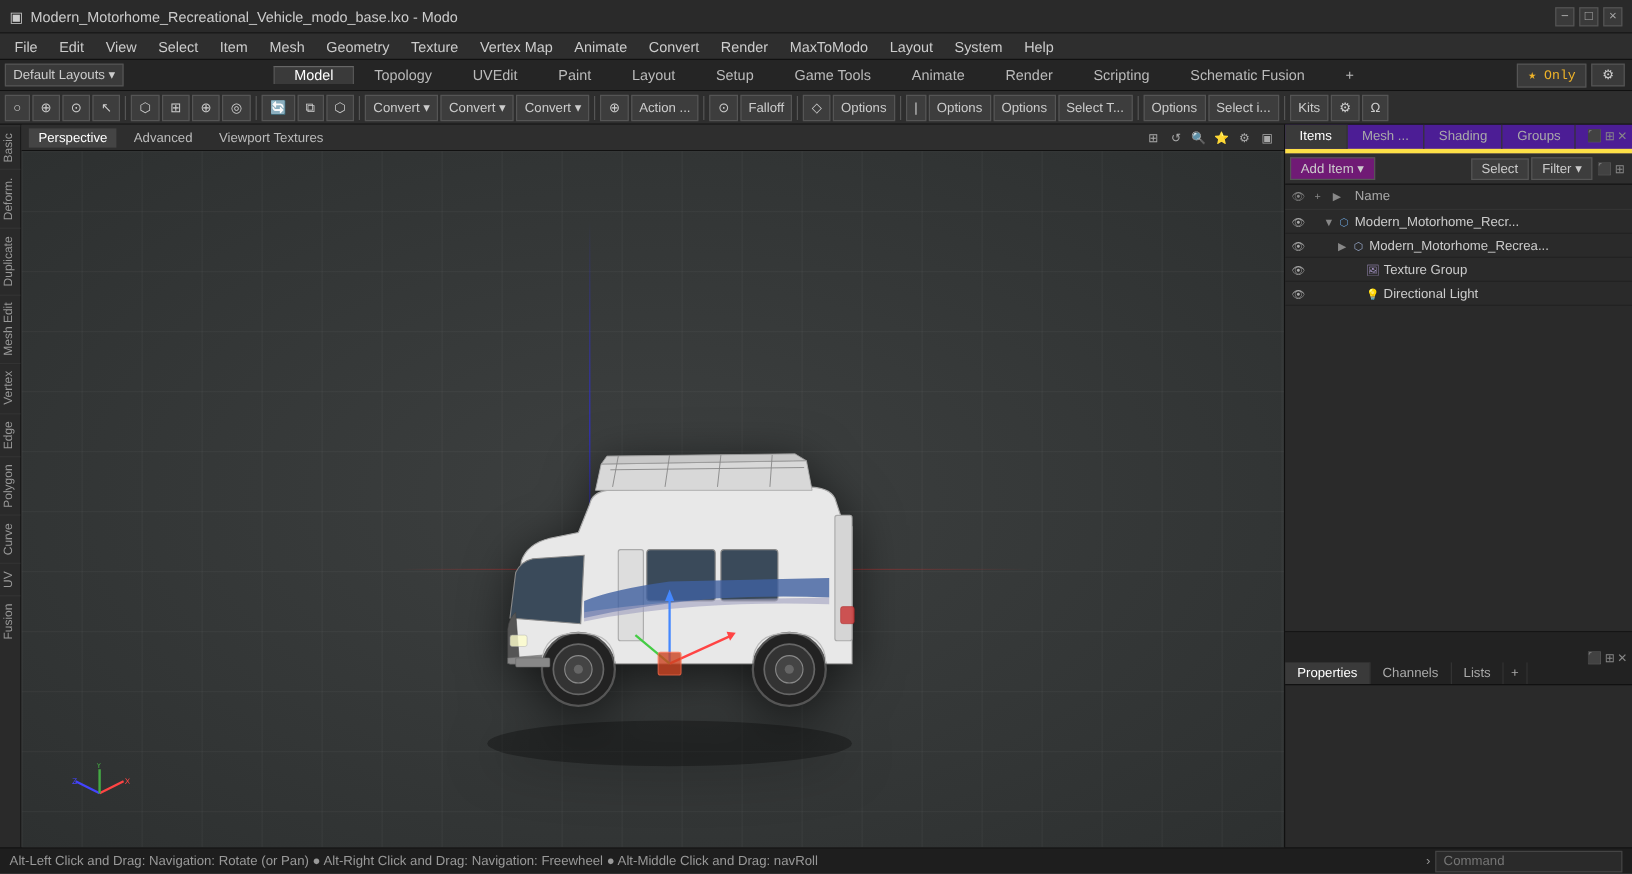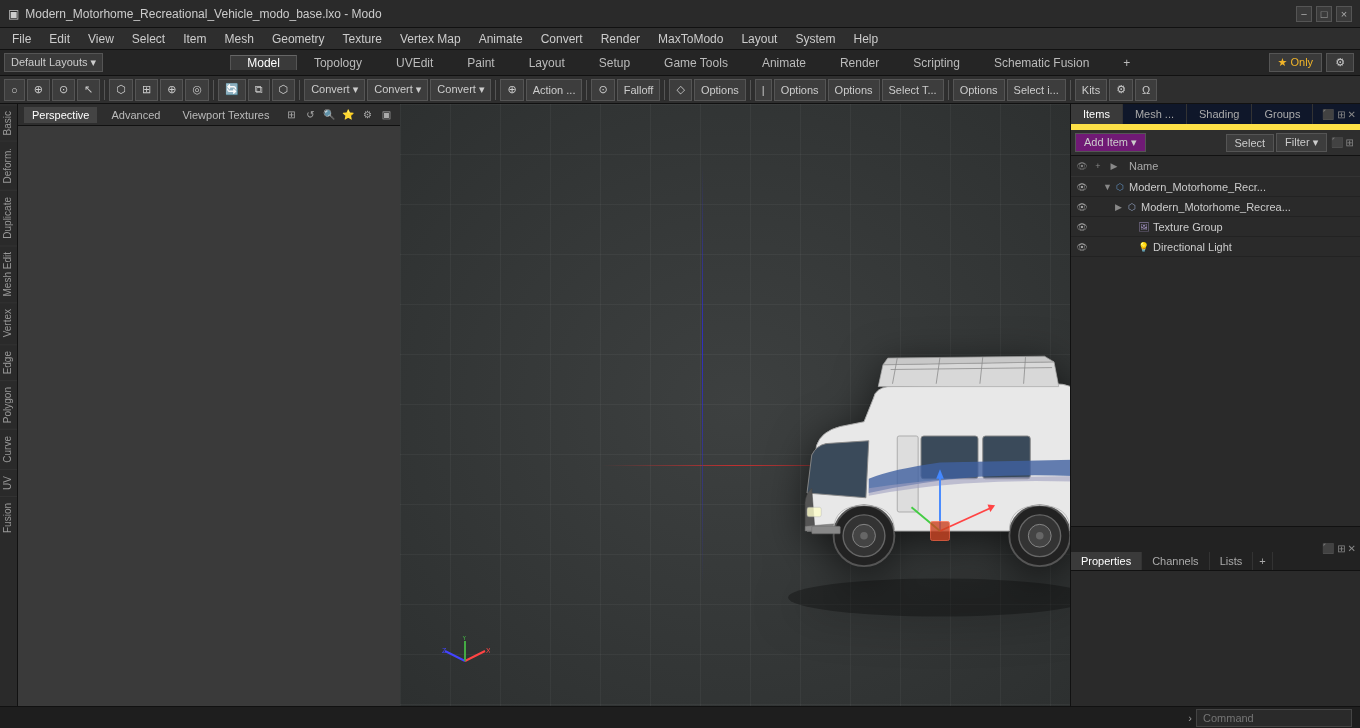--- a/index.html
+++ b/index.html
@@ -87,21 +87,21 @@
     }
     #tabsbar-right { display: flex; align-items: center; padding: 0 6px; gap: 4px; }
     .tab-action-btn {
       padding: 2px 8px;
       font-size: 11px;
       color: #ccc;
       background: #3a3a3a;
       border: 1px solid #555;
       cursor: pointer;
     }
-    .star-btn { color: #f0b429; }
+    .star-btn { color: #f0b429; font-family: Liberation Mono, monospace; }
 
     
     #toolbar {
       background: #2e2e2e;
       height: 28px;
       display: flex;
       align-items: center;
       padding: 0 4px;
       border-bottom: 1px solid #111;
       gap: 2px;
@@ -143,20 +143,21 @@
       color: #999;
       cursor: pointer;
       border-bottom: 1px solid #333;
       text-align: center;
     }
 
     
     #viewport-area {
       flex: 1;
       display: flex;
+      flex-direction: column;
       background: #3a3a3a;
     }
 
     
     #viewport-topbar {
       height: 22px;
       background: #2e2e2e;
       display: flex;
       align-items: center;
       padding: 0 6px;
@@ -273,22 +274,22 @@
       width: 290px;
       background: #2a2a2a;
       border-left: 1px solid #111;
       display: flex;
       flex-direction: column;
     }
 
     
     #panel-tabs {
       display: flex;
-      background: #0f172a;
-      border-bottom: 6px solid #fde047;
+      background: #4c1d95;
+      border-bottom: 4px solid #fde047;
     }
     .panel-tab {
       padding: 4px 12px;
       font-size: 11px;
       color: #aaa;
       cursor: pointer;
       border-right: 1px solid #333;
     }
     .panel-tab.active { background: #3a3a3a; color: #fff; }
 
@@ -688,17 +689,18 @@
             <span style="font-size: 10px; color: rgb(136, 136, 136); cursor: pointer;">⊞</span>
             <span style="font-size: 10px; color: rgb(136, 136, 136); cursor: pointer;">✕</span>
           </div>
         </div>
       <div class="prop-content"></div>
     </div>
   </div>
 </div>
 
 <div id="statusbar">
+  <span>Alt-Left Click and Drag: Navigation: Rotate (or Pan) ● Alt-Right Click and Drag: Navigation: Freewheel ● Alt-Middle Click and Drag: navRoll</span>
   <div id="statusbar-right">
     <span>›</span>
     <input id="command-input" type="text" placeholder="Command" style="">
   </div>
 </div>
 
 </body></html>

